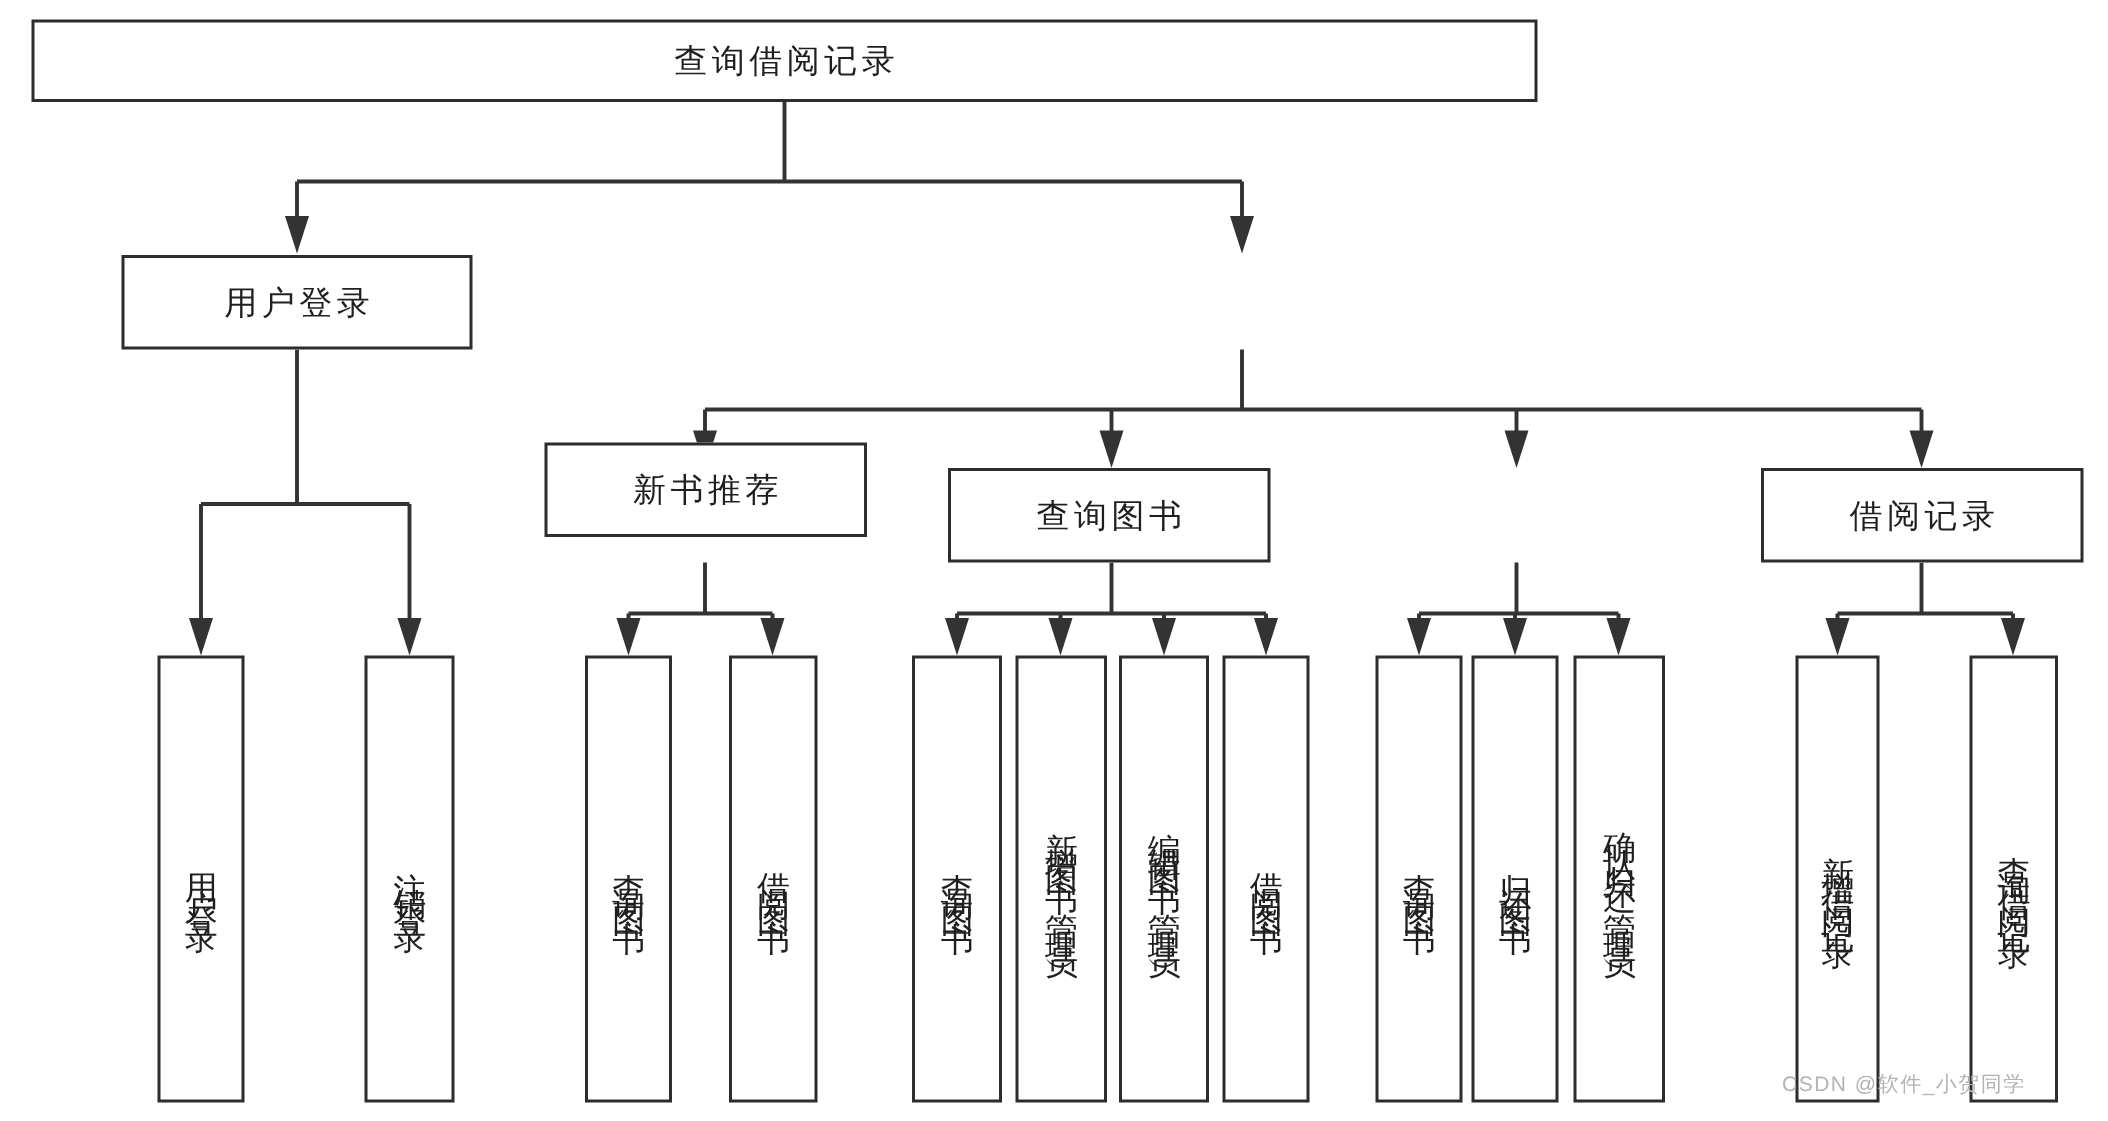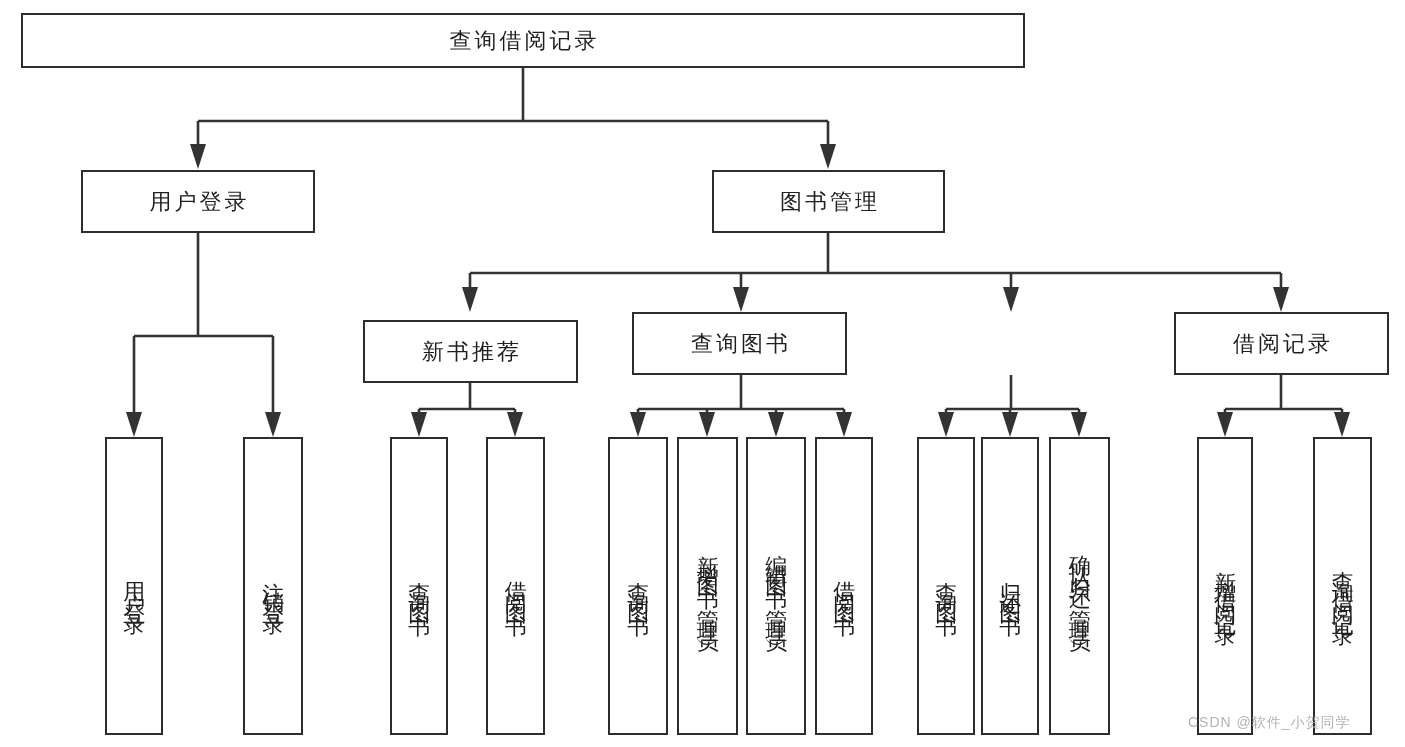--- a/index.html
+++ b/index.html
@@ -24,21 +24,21 @@
   }
   .vtext{
     writing-mode:vertical-rl; text-orientation:mixed;
     font-size:22px; letter-spacing:11px; line-height:1.2; color:var(--text);
     white-space:nowrap;
   }
   
   #nb-root {left:21px;  top:13px;  width:1004px; height:55px;}
   #nb-user {left:81px;  top:170px; width:234px;  height:63px;}
   #nb-mgmt {left:712px; top:170px; width:233px;  height:63px;}
-  #ns-0 {left:363px;  top:320px; width:215px; height:63px;}
+  #ns-0 {left:363px;  top:295px; width:215px; height:63px;}
   #ns-1 {left:632px;  top:312px; width:215px; height:63px;}
   #ns-2 {left:903px;  top:312px; width:214px; height:63px;}
   #ns-3 {left:1174px; top:312px; width:215px; height:63px;}
   
   .leaf{top:437px; height:298px;}
   #nl-u0   {left:105px;  width:58px;}
   #nl-u1   {left:243px;  width:60px;}
   #nl-s0-0 {left:390px;  width:58px;}
   #nl-s0-1 {left:486px;  width:59px;}
   #nl-s1-0 {left:608px;  width:60px;}
@@ -110,23 +110,20 @@
     </g>
   </svg>
 
   <div class="node" id="nb-root">
     <span class="hlabel">查询借阅记录</span>
   </div>
 
   <div class="node" id="nb-user">
     <span class="hlabel">用户登录</span>
   </div>
-  <div class="node" id="nb-mgmt">
-    <span class="hlabel">图书管理</span>
-  </div>
 
   <div class="node" id="ns-0">
     <span class="hlabel">新书推荐</span>
   </div>
   <div class="node" id="ns-1">
     <span class="hlabel">查询图书</span>
   </div>
   <div class="node" id="ns-3">
     <span class="hlabel">借阅记录</span>
   </div>

